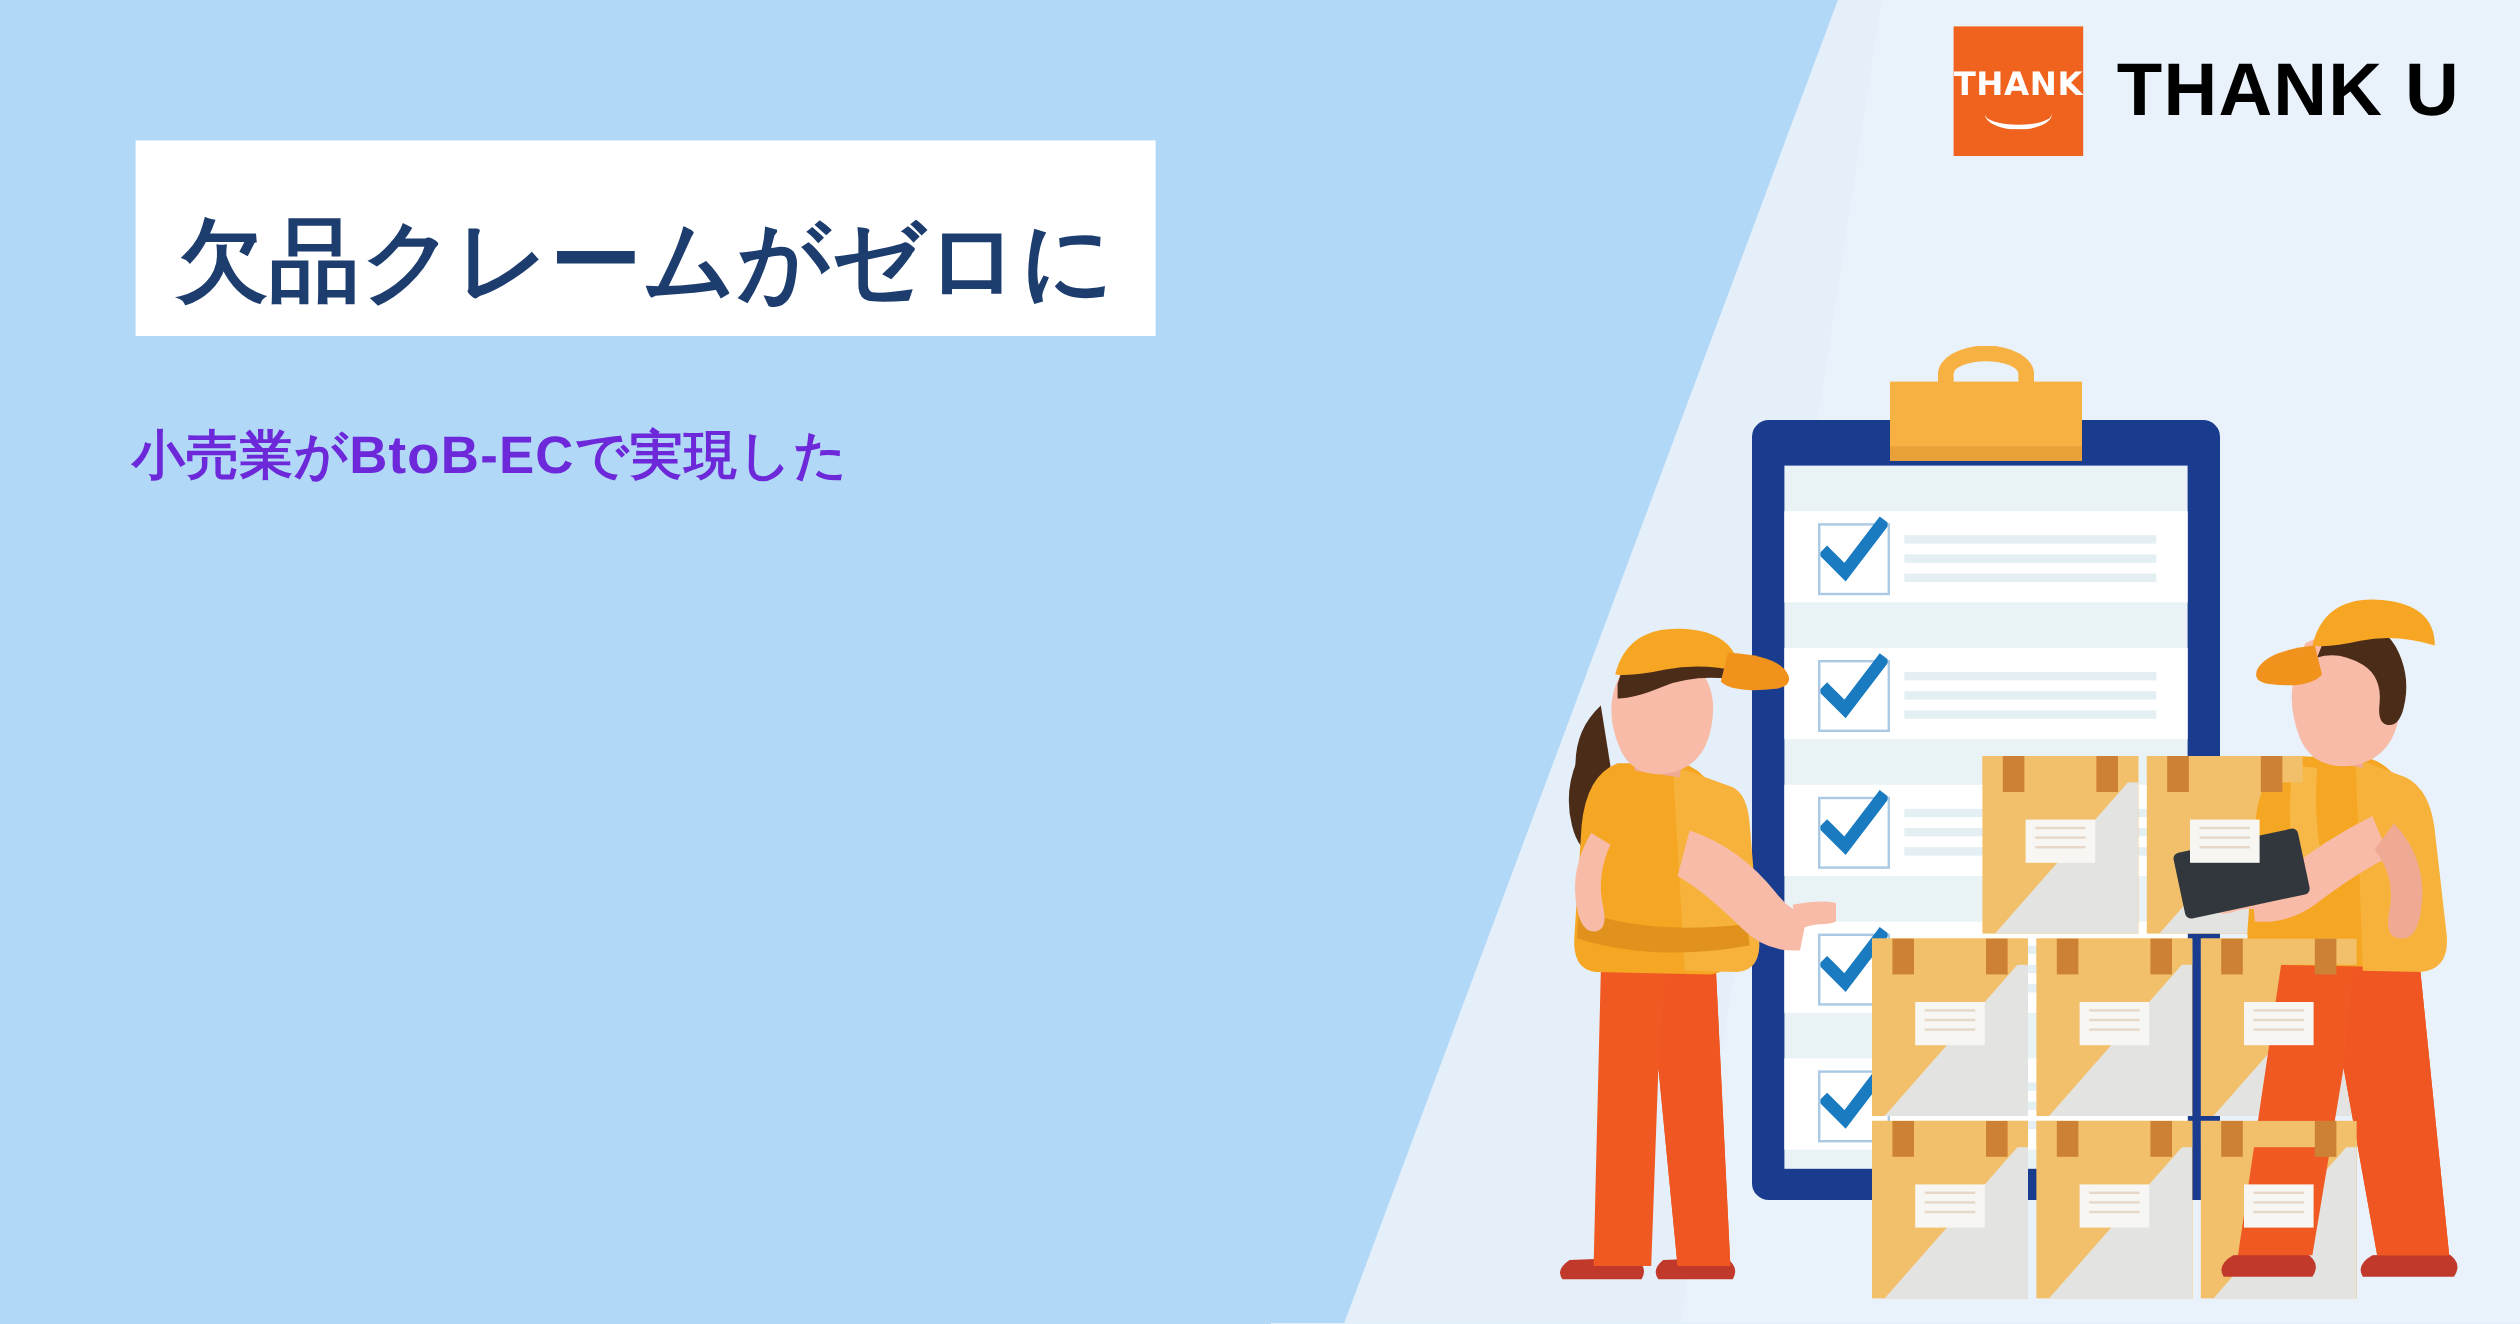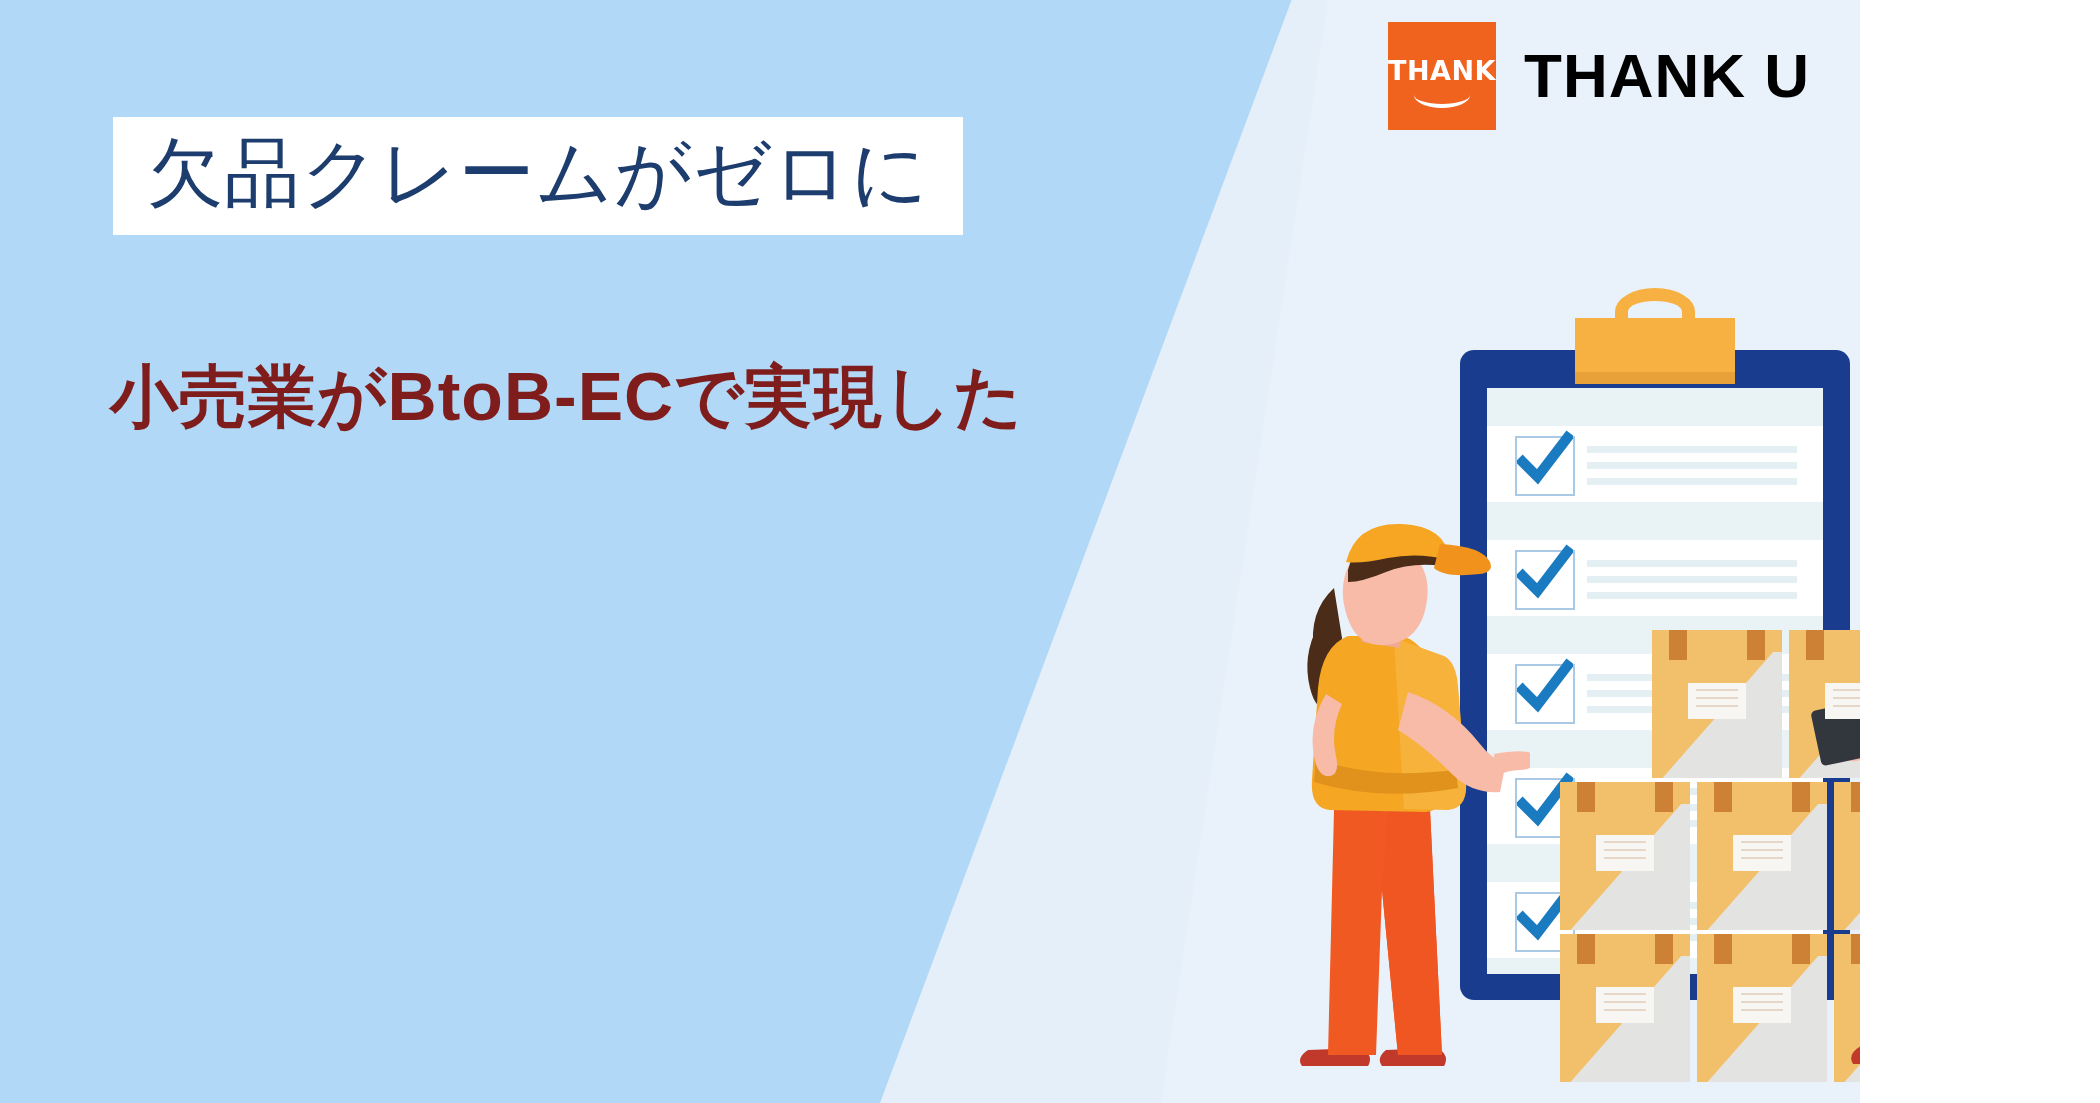--- a/index.html
+++ b/index.html
@@ -6,21 +6,21 @@
     margin: 0;
     padding: 0;
     background: #ffffff;
   }
   body {
     font-family: "Liberation Sans", "DejaVu Sans", sans-serif;
   }
 
   #canvas {
     position: relative;
-    width: 1860px;
+    width: 2100px;
     height: 1103px;
     overflow: hidden;
     background: #b2d8f7;
   }
 
   
   .bg-diagonal {
     position: absolute;
     top: 0;
     right: 0;
@@ -90,36 +90,37 @@
   .headline-band {
     position: absolute;
     left: 113px;
     top: 117px;
     background: #ffffff;
     padding: 16px 34px 22px 34px;
   }
   .headline-band-text {
     color: #1c3d6e;
     font-size: 76px;
-    font-weight: normal;
+    font-weight: bold;
     line-height: 1.05;
     letter-spacing: 1px;
     white-space: nowrap;
+    margin-top: 45px;
   }
 
   
   .subtitle {
     position: absolute;
     left: 110px;
     top: 350px;
     width: 1300px;
   }
   .subtitle-line {
-    color: #7f1d1d;
-    font-size: 68px;
+    color: #6d28d9;
+    font-size: 44px;
     font-weight: bold;
     line-height: 1.38;
     letter-spacing: 1px;
     white-space: nowrap;
   }
   .subtitle-line.indent {
     padding-left: 34px;
   }
 
   

